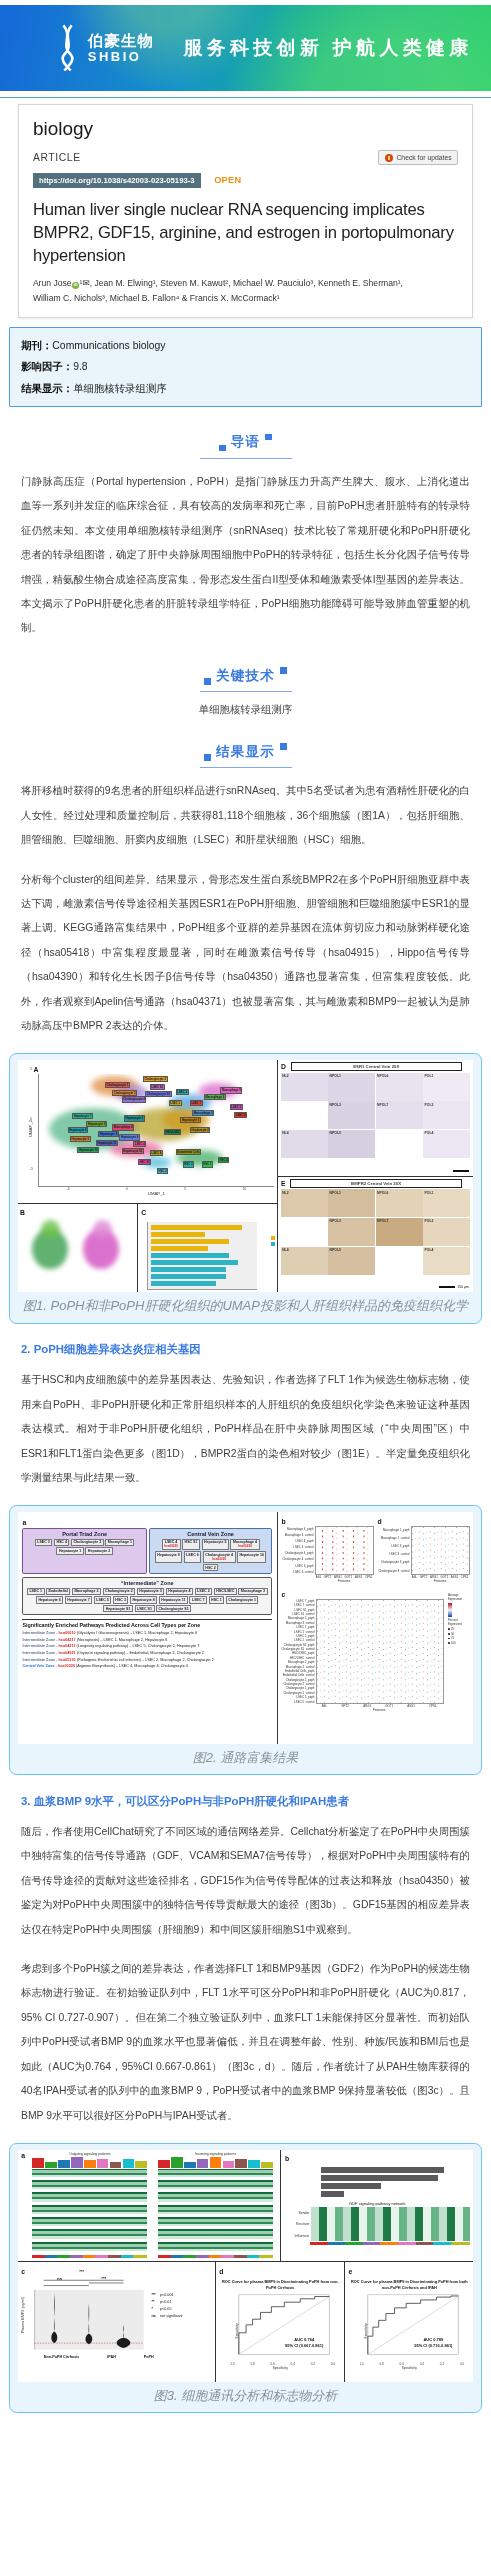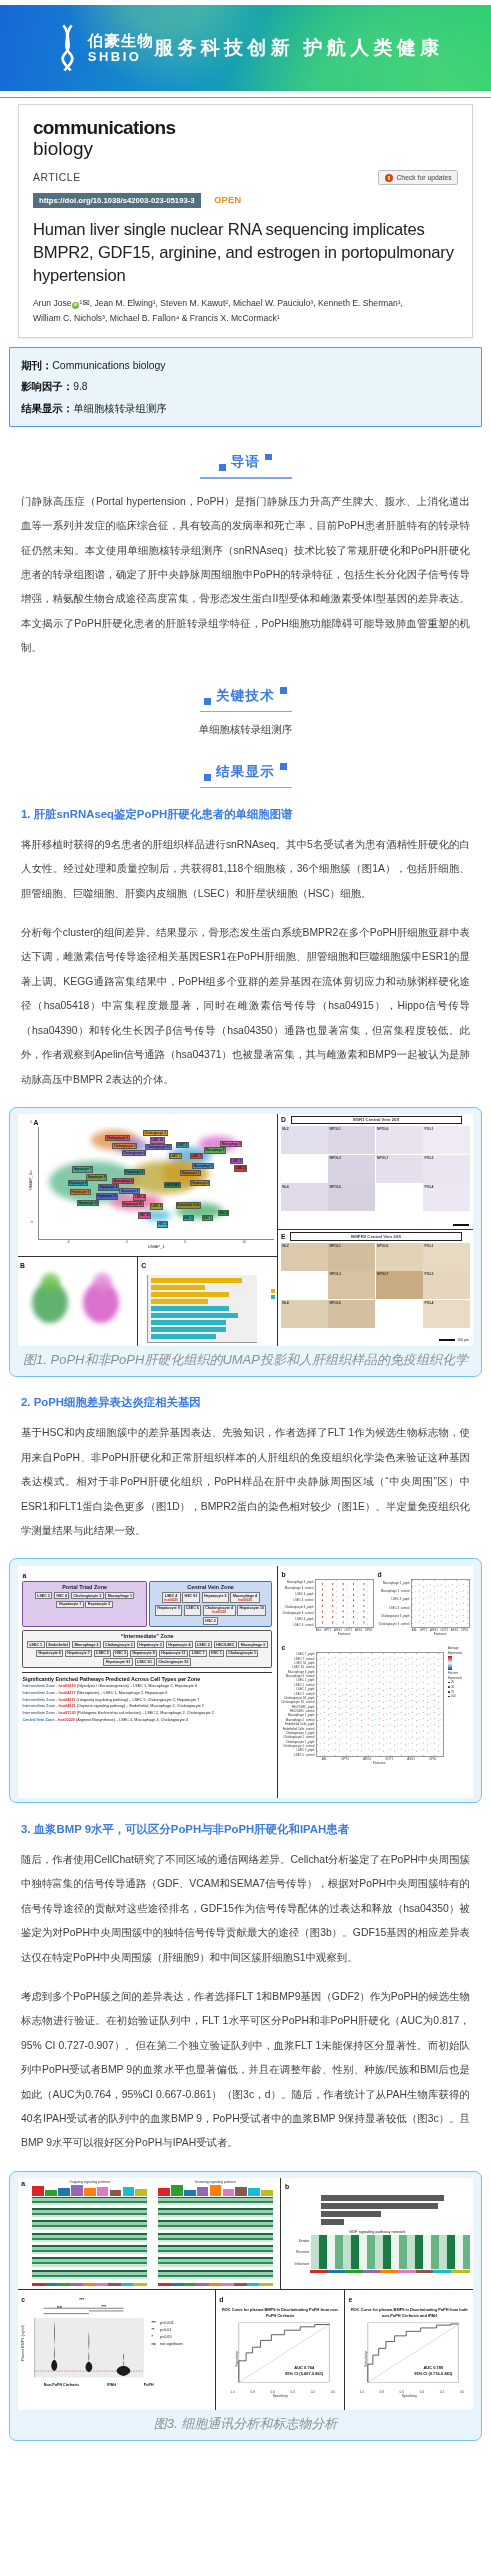--- a/index.html
+++ b/index.html
@@ -10,21 +10,21 @@
   
   .banner{margin-top:4.9px;height:86px;background:
     radial-gradient(circle at 78% 120%, rgba(90,220,120,.55) 0 18%, transparent 40%),
     radial-gradient(circle at 34% -20%, rgba(150,230,120,.35) 0 12%, transparent 30%),
     linear-gradient(100deg,#1668d8 0%,#1593c8 38%,#17b48e 66%,#2fd06e 100%);
     display:flex;align-items:center;}
   .banner-logo-wrap{display:flex;align-items:center;margin-left:57px;}
   .helix{width:21px;height:64px;margin-right:9.8px;}
   .logo-cn{color:#fff;font-size:15.4px;font-weight:bold;letter-spacing:1.2px;line-height:1.15;}
   .logo-en{color:#fff;font-size:13px;font-weight:bold;letter-spacing:2.5px;}
-  .tagline{flex:1;text-align:left;color:#fff;font-size:19px;font-weight:bold;letter-spacing:4.3px;margin-right:18.4px;white-space:nowrap;}
+  .tagline{flex:1;text-align:right;color:#fff;font-size:19px;font-weight:bold;letter-spacing:4.3px;margin-right:18.4px;white-space:nowrap;}
   .top-divider{height:1.2px;background:#4aa6c2;margin-top:6.1px;}
 
   
   .paper-card{margin:6.1px 18.4px 0;border:0.6px solid #d6d6d6;box-shadow:0 0.6px 2.5px rgba(0,0,0,.08);padding:12.3px 13.5px 11px;background:#fff;}
   .jl1{font-size:19px;font-weight:bold;letter-spacing:-0.6px;color:#1a1a1a;line-height:1.05;}
   .jl2{font-size:19px;font-weight:400;color:#1a1a1a;line-height:1.15;}
   .article-row{display:flex;justify-content:space-between;align-items:center;margin-top:11px;}
   .article-label{font-size:10.4px;color:#3c3c3c;letter-spacing:0.6px;}
   .check-btn{display:flex;align-items:center;gap:3.7px;border:0.6px solid #bbb;background:#f2f2f2;border-radius:1.8px;padding:2.5px 5.5px;font-size:6.8px;color:#444;}
   .check-ic{width:8px;height:8px;border-radius:50%;background:#d84315;display:inline-block;position:relative;}
@@ -172,21 +172,20 @@
       <div>
         <div class="logo-cn">伯豪生物</div>
         <div class="logo-en">SHBIO</div>
       </div>
     </div>
     <div class="tagline">服务科技创新 护航人类健康</div>
   </div>
   <div class="top-divider"></div>
 
   <div class="paper-card">
-    <div class="jl1">communications</div>
     <div class="jl2">biology</div>
     <div class="article-row">
       <span class="article-label">ARTICLE</span>
       <span class="check-btn">
         <span class="check-ic"></span>
         <span>Check for updates</span>
       </span>
     </div>
     <div class="doi-row">
       <span class="doi-badge">https://doi.org/10.1038/s42003-023-05193-3</span>
@@ -215,21 +214,20 @@
     <span class="sq sq-l"></span><span class="sec-title">关键技术</span><span class="sq sq-r"></span>
     <div class="sec-underline"></div>
   </div>
   <div class="center-line">单细胞核转录组测序</div>
 
   <div class="sec-header">
     <span class="sq sq-l"></span><span class="sec-title">结果显示</span><span class="sq sq-r"></span>
     <div class="sec-underline"></div>
   </div>
 
-  <div class="sub-title">1. 肝脏snRNAseq鉴定PoPH肝硬化患者的单细胞图谱</div>
   <div class="para">将肝移植时获得的9名患者的肝组织样品进行snRNAseq。其中5名受试者为患有酒精性肝硬化的白人女性。经过处理和质量控制后，共获得81,118个细胞核，36个细胞簇（图1A），包括肝细胞、胆管细胞、巨噬细胞、肝窦内皮细胞（LSEC）和肝星状细胞（HSC）细胞。</div>
   <div class="para">分析每个cluster的组间差异。结果显示，骨形态发生蛋白系统BMPR2在多个PoPH肝细胞亚群中表达下调，雌激素信号传导途径相关基因ESR1在PoPH肝细胞、胆管细胞和巨噬细胞簇中ESR1的显著上调。KEGG通路富集结果中，PoPH组多个亚群的差异基因在流体剪切应力和动脉粥样硬化途径（hsa05418）中富集程度最显著，同时在雌激素信号传导（hsa04915），Hippo信号传导（hsa04390）和转化生长因子β信号传导（hsa04350）通路也显著富集，但富集程度较低。此外，作者观察到Apelin信号通路（hsa04371）也被显著富集，其与雌激素和BMP9一起被认为是肺动脉高压中BMPR 2表达的介体。</div>
 
   <div class="figure-box">
     <div class="fig-canvas">
       <div class="f1-left">
         <div class="f1-umap">
           <span class="pnl">A</span>
           <span class="umap-ylab">UMAP_2</span>
           <div class="umap-yt">
@@ -669,20 +667,21 @@
             <div class="pct">
                 <div><i style="width:1.8px;height:1.8px"></i><span>25</span></div>
                 <div><i style="width:1.8px;height:1.8px"></i><span>50</span></div>
                 <div><i style="width:1.8px;height:1.8px"></i><span>75</span></div>
                 <div><i style="width:1.8px;height:1.8px"></i><span>100</span></div>
               </div>
           </div>
         </div>
       </div>
     </div>
+    <div class="fig-caption">图2. 通路富集结果</div>
   </div>
 
   <div class="sub-title">3. 血浆BMP 9水平，可以区分PoPH与非PoPH肝硬化和IPAH患者</div>
   <div class="para">随后，作者使用CellChat研究了不同区域的通信网络差异。Cellchat分析鉴定了在PoPH中央周围簇中独特富集的信号传导通路（GDF、VCAM和SEMA7信号传导），根据对PoPH中央周围簇特有的信号传导途径的贡献对这些途径排名，GDF15作为信号传导配体的过表达和释放（hsa04350）被鉴定为对PoPH中央周围簇中的独特信号传导贡献最大的途径（图3b）。GDF15基因的相应差异表达仅在特定PoPH中央周围簇（肝细胞9）和中间区簇肝细胞S1中观察到。</div>
   <div class="para">考虑到多个PoPH簇之间的差异表达，作者选择FLT 1和BMP9基因（GDF2）作为PoPH的候选生物标志物进行验证。在初始验证队列中，FLT 1水平可区分PoPH和非PoPH肝硬化（AUC为0.817，95% CI 0.727-0.907）。但在第二个独立验证队列中，血浆FLT 1未能保持区分显著性。而初始队列中PoPH受试者BMP 9的血浆水平也显著偏低，并且在调整年龄、性别、种族/民族和BMI后也是如此（AUC为0.764，95%CI 0.667-0.861）（图3c，d）。随后，作者统计了从PAH生物库获得的40名IPAH受试者的队列中的血浆BMP 9，PoPH受试者中的血浆BMP 9保持显著较低（图3c）。且BMP 9水平可以很好区分PoPH与IPAH受试者。</div>
 
   <div class="figure-box">
     <div class="fig-canvas fig3">
       <div class="f3-top">
         <div class="f3-a">

